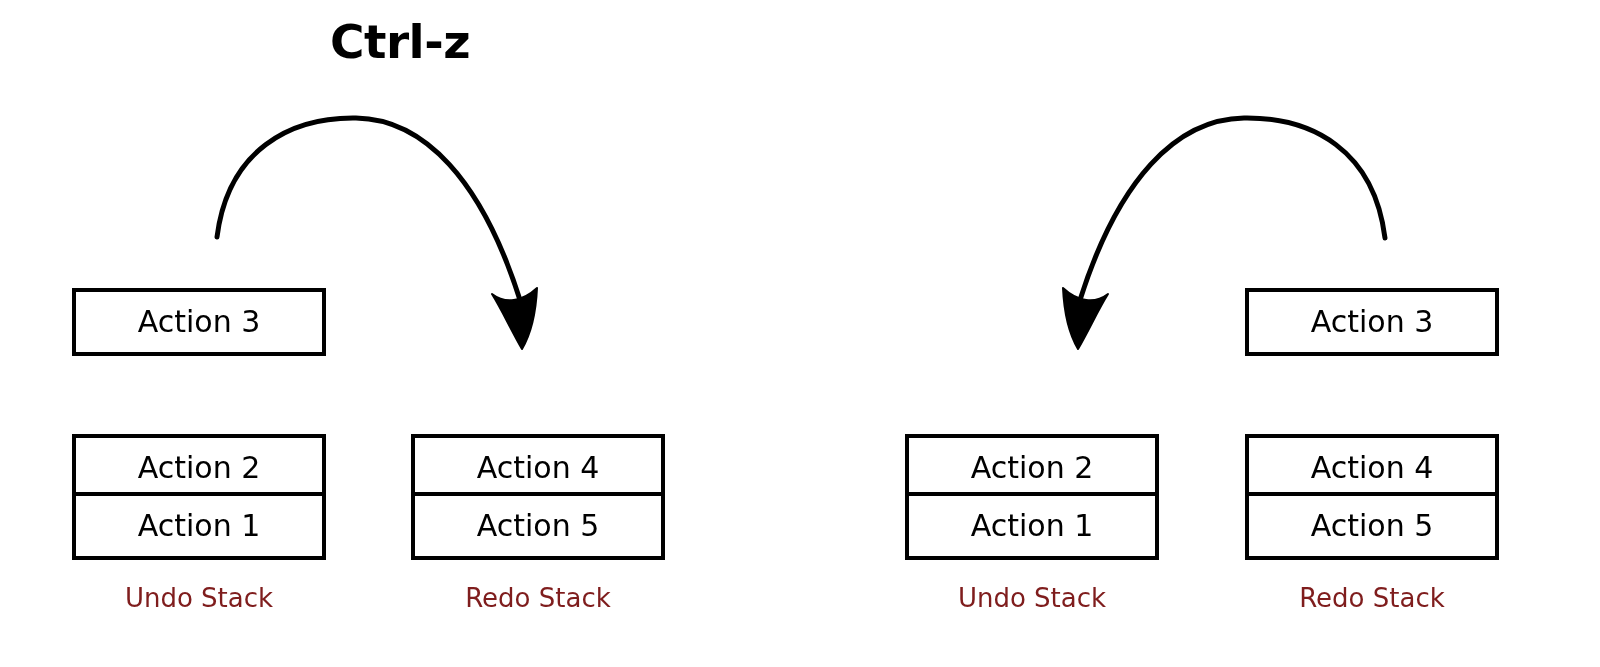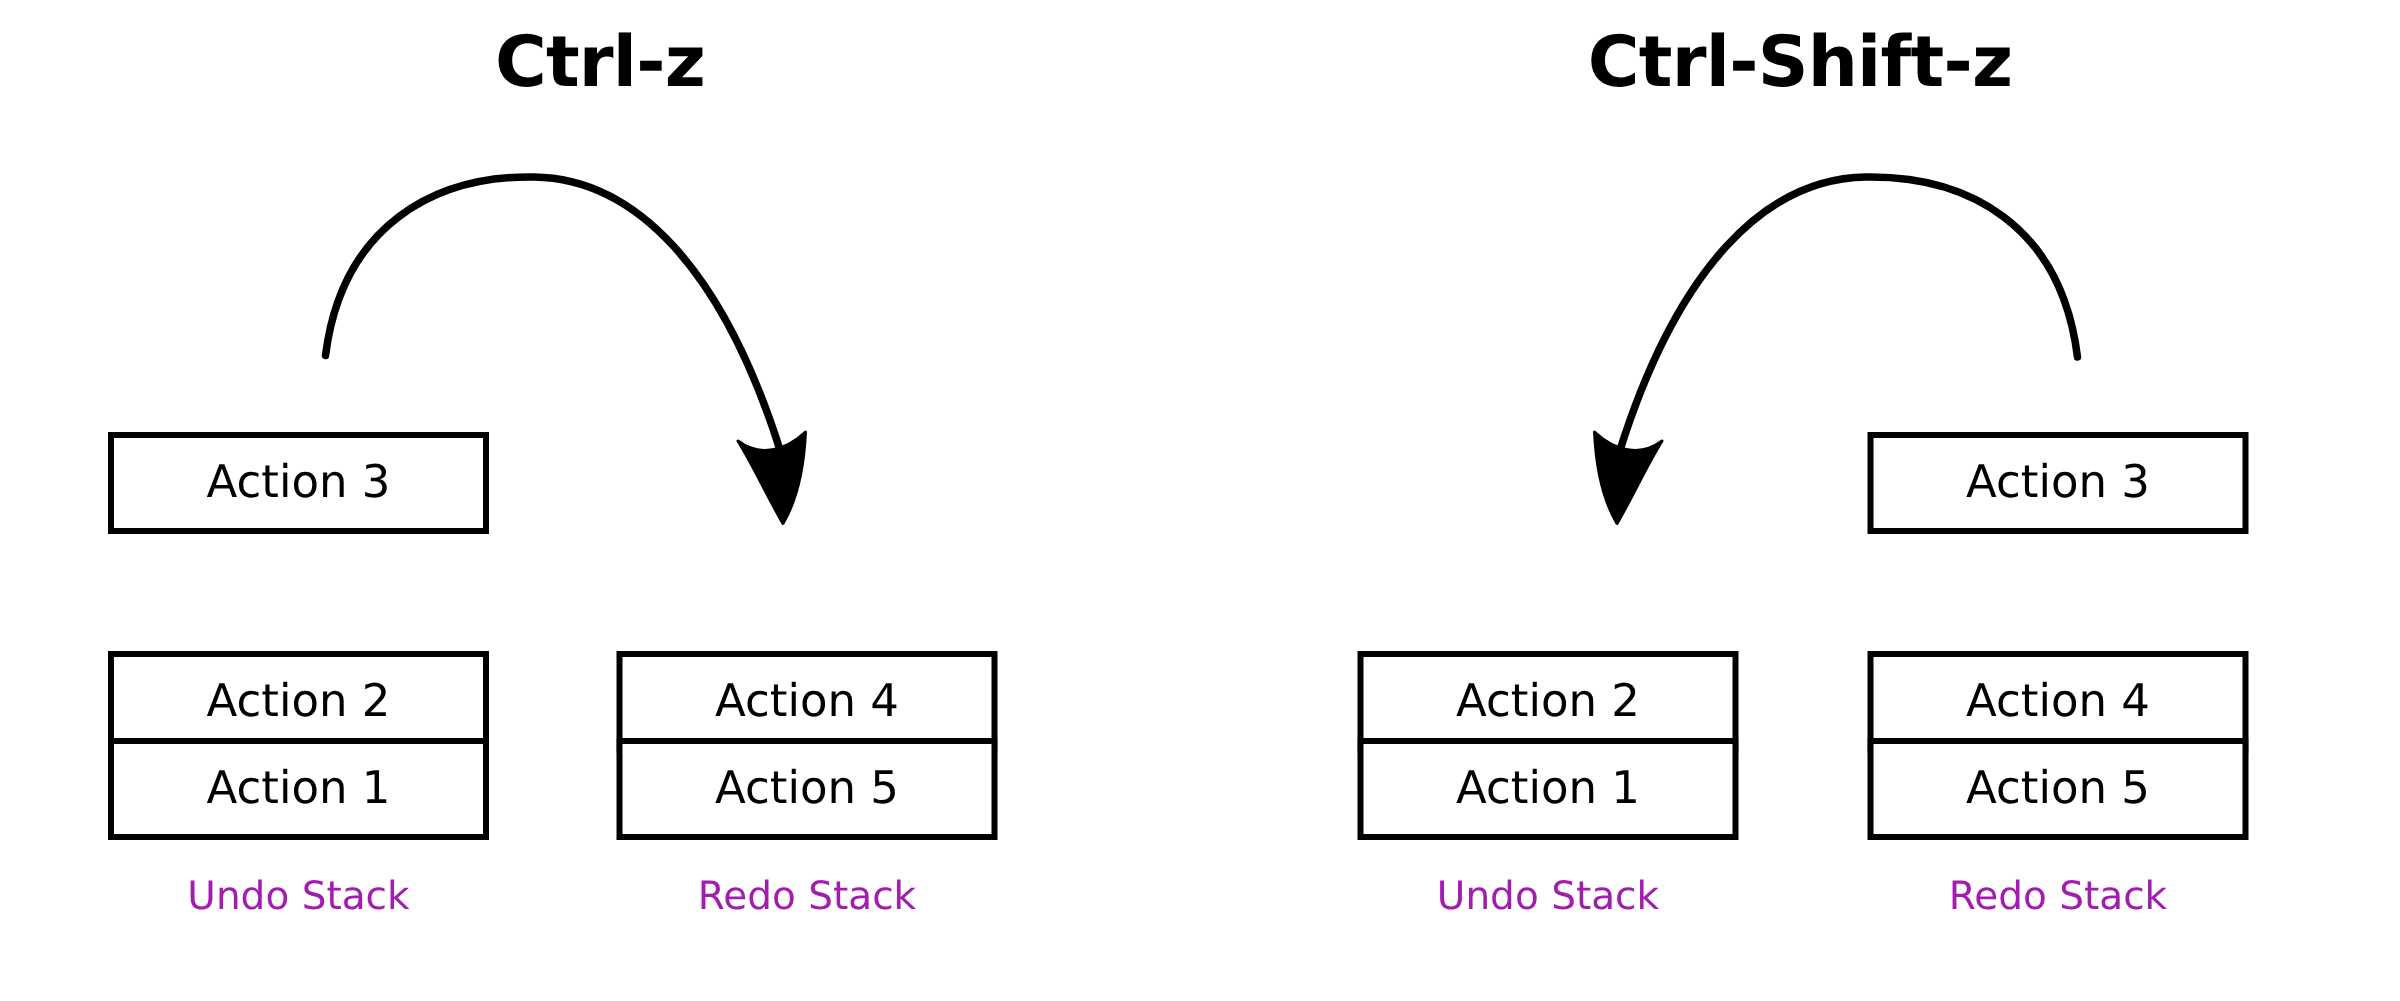--- a/index.html
+++ b/index.html
@@ -87,21 +87,21 @@
   }
 
   .stack-label {
     position: absolute;
     top: 583px;
     left: -40px;
     width: 334px;
     text-align: center;
     font-family: "DejaVu Sans", sans-serif;
     font-size: 26px;
-    color: #a21caf;
+    color: #7f1d1d;
     white-space: nowrap;
   }
 
   .arrow-svg {
     position: absolute;
     top: 0;
     left: 0;
     width: 800px;
     height: 667px;
     pointer-events: none;
@@ -143,21 +143,20 @@
       </div>
       <div class="slot slot-3">
         <div class="action-box">Action 5</div>
       </div>
       <div class="stack-label">Redo Stack</div>
     </div>
   </div>
 
   <div class="panel" id="panel-redo">
 
-    <div class="panel-title title-shift">Ctrl-Shift-z</div>
 
     <svg class="arrow-svg" viewBox="0 0 800 667">
       <path d="M 585 238 C 574 150 512 117 444 118 C 376 119 318 180 280 300" fill="none" stroke="#000000" stroke-width="5" stroke-linecap="round"></path>
       <path d="M 308 294 C 295 304 278 302 263 288 C 264 310 268 332 278 349 C 289 330 298 310 308 294 Z" fill="#000000" stroke="#000000" stroke-width="2" stroke-linejoin="round"></path>
     </svg>
 
     <div class="stack" id="stack-undo-right">
       <div class="slot slot-1 empty">
         <div class="action-box"></div>
       </div>

